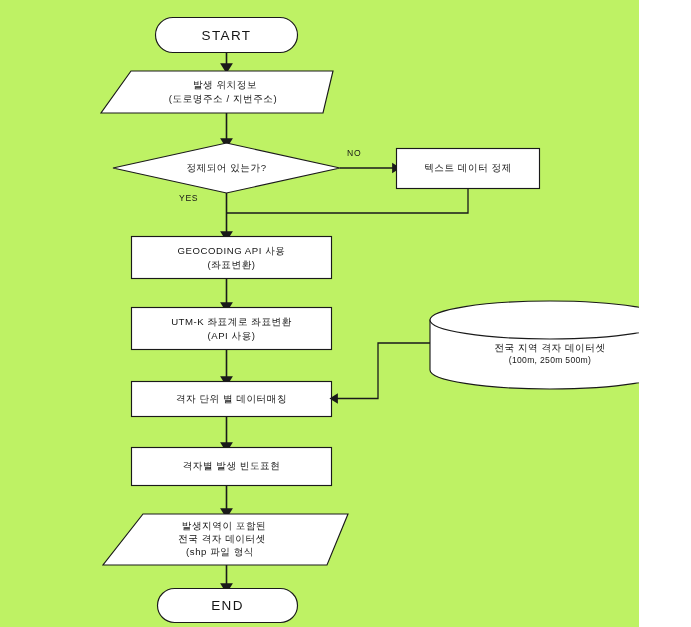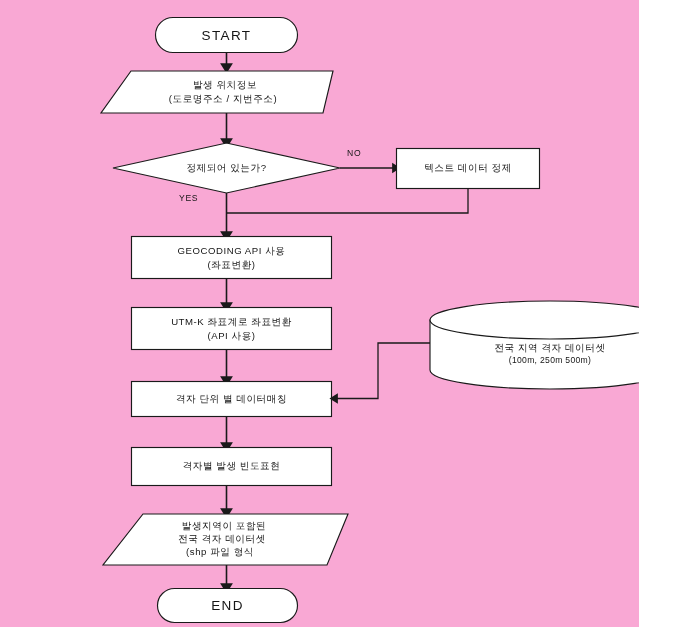--- a/index.html
+++ b/index.html
@@ -7,21 +7,21 @@
     padding: 0;
     background: #ffffff;
   }
   body {
     font-family: "Liberation Sans", "DejaVu Sans", sans-serif;
   }
   #flowchart-root {
     position: relative;
     width: 639px;
     height: 627px;
-    background: #f9a8d4;
+    background: #bef264;
     overflow: hidden;
   }
   svg.diagram {
     display: block;
     width: 691px;
     height: 627px;
   }
   .shape-outline {
     fill: #ffffff;
     stroke: #1a1a1a;

